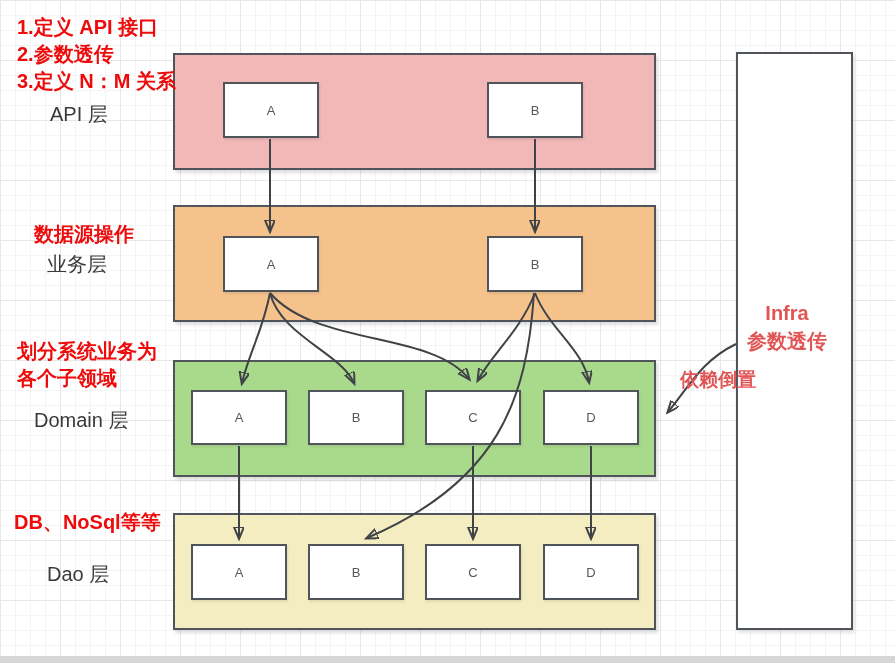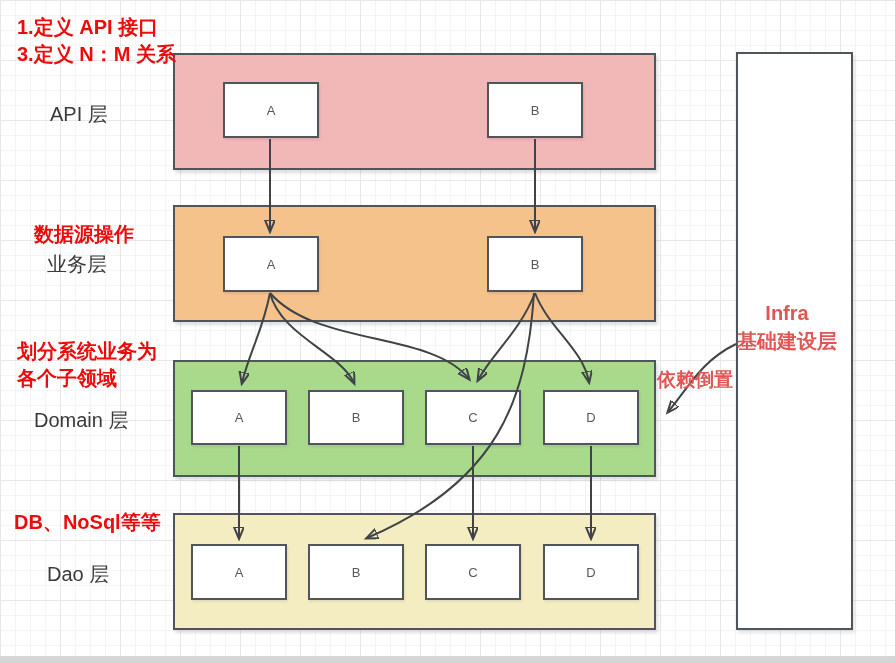--- a/index.html
+++ b/index.html
@@ -44,21 +44,21 @@
     font-size:20px;line-height:27px;white-space:nowrap;z-index:6;
   }
   .note-soft{color:var(--soft-red,#e25555);}
   .layer-label{
     position:absolute;color:#3a3a3a;font-size:20px;white-space:nowrap;z-index:6;
   }
   .infra-title{
     position:absolute;left:736px;top:299px;width:102px;text-align:center;
     color:var(--soft-red,#e25555);font-weight:700;font-size:20px;line-height:28px;z-index:6;
   }
-  .dep-inv{left:657px;top:370px;font-size:19px;line-height:20px;}
+  .dep-inv{left:657px;top:370px;font-size:19px;line-height:20px;padding-left:23px;}
   .bottom-bar{
     position:absolute;left:0;bottom:0;width:895px;height:7px;
     background:#d6d6d6;z-index:7;
   }
 </style>
 </head>
 <body>
 
 <div id="canvas">
 
@@ -122,25 +122,26 @@
   <div class="node" style="left:425px;top:544px;">
     <span>C</span>
   </div>
   <div class="node" style="left:543px;top:544px;">
     <span>D</span>
   </div>
 
   <div class="infra"></div>
   <div class="infra-title">
     <div>Infra</div>
-    <div>基础建设层</div>
+    <div>参数透传</div>
   </div>
 
   <div class="note-red" style="left:17px;top:14px;">
     <div>1.定义 API 接口</div>
+    <div>2.参数透传</div>
     <div>3.定义 N：M 关系</div>
   </div>
   <div class="note-red" style="left:34px;top:221px;">
     <div>数据源操作</div>
   </div>
   <div class="note-red" style="left:17px;top:338px;">
     <div>划分系统业务为</div>
     <div>各个子领域</div>
   </div>
   <div class="note-red" style="left:14px;top:507px;line-height:30px;">

